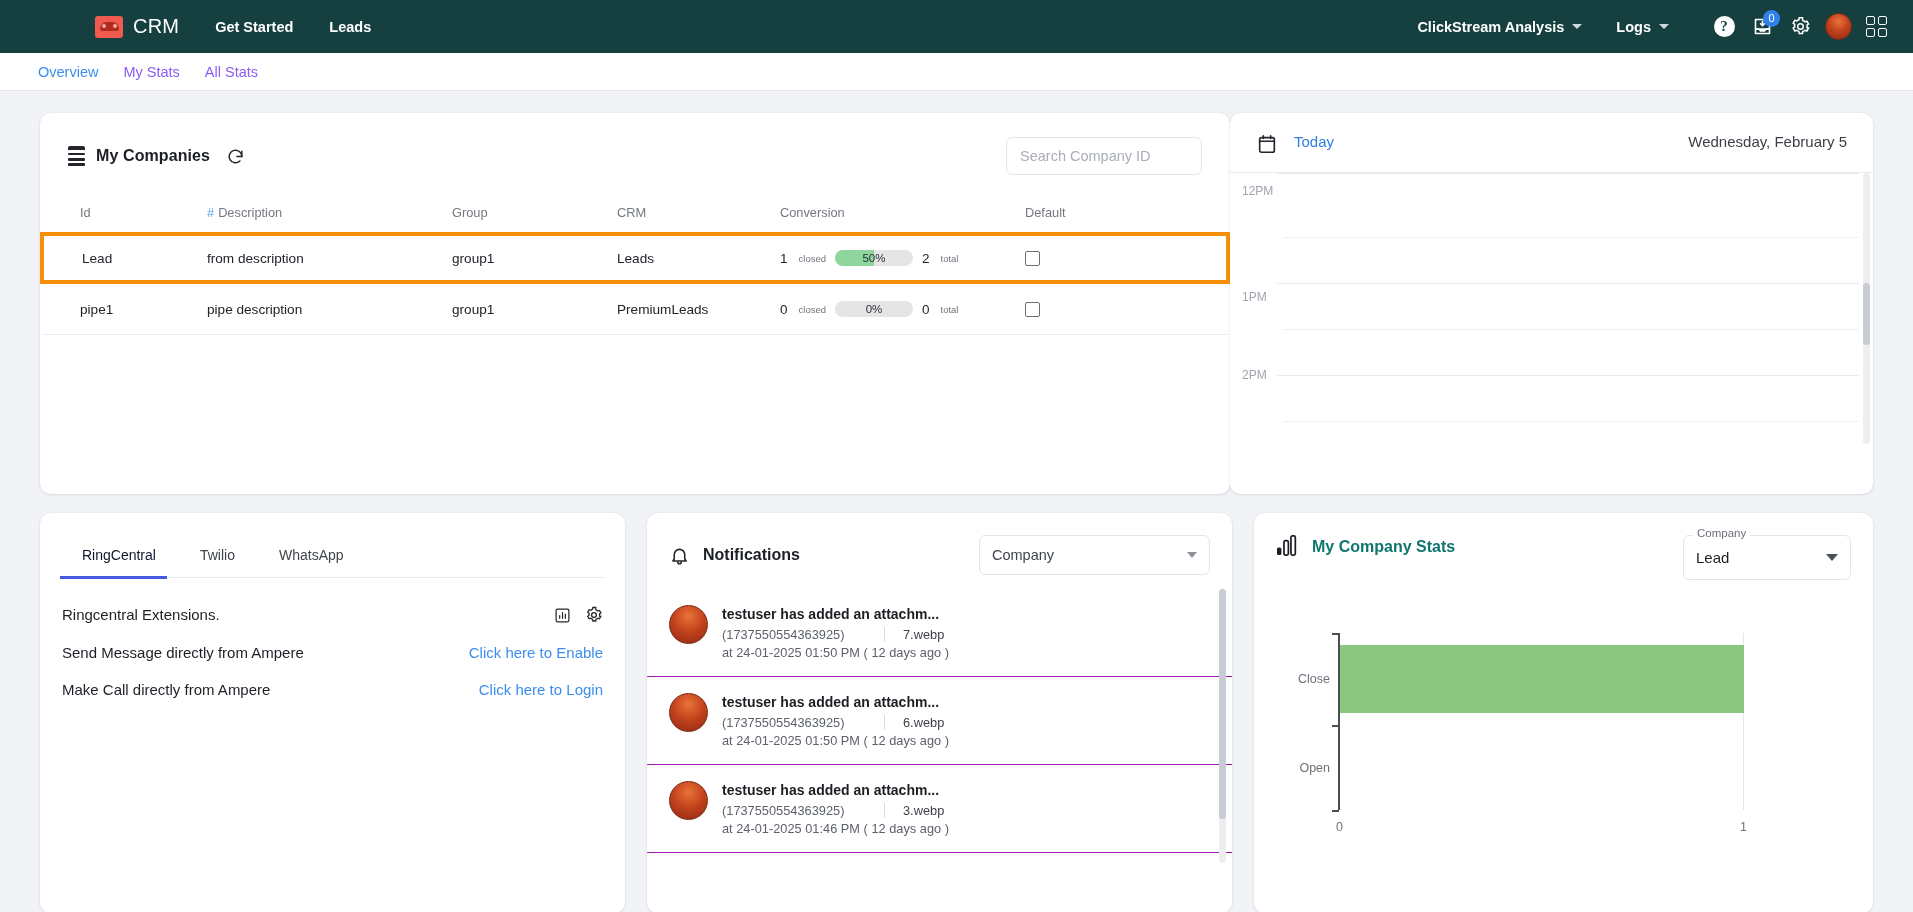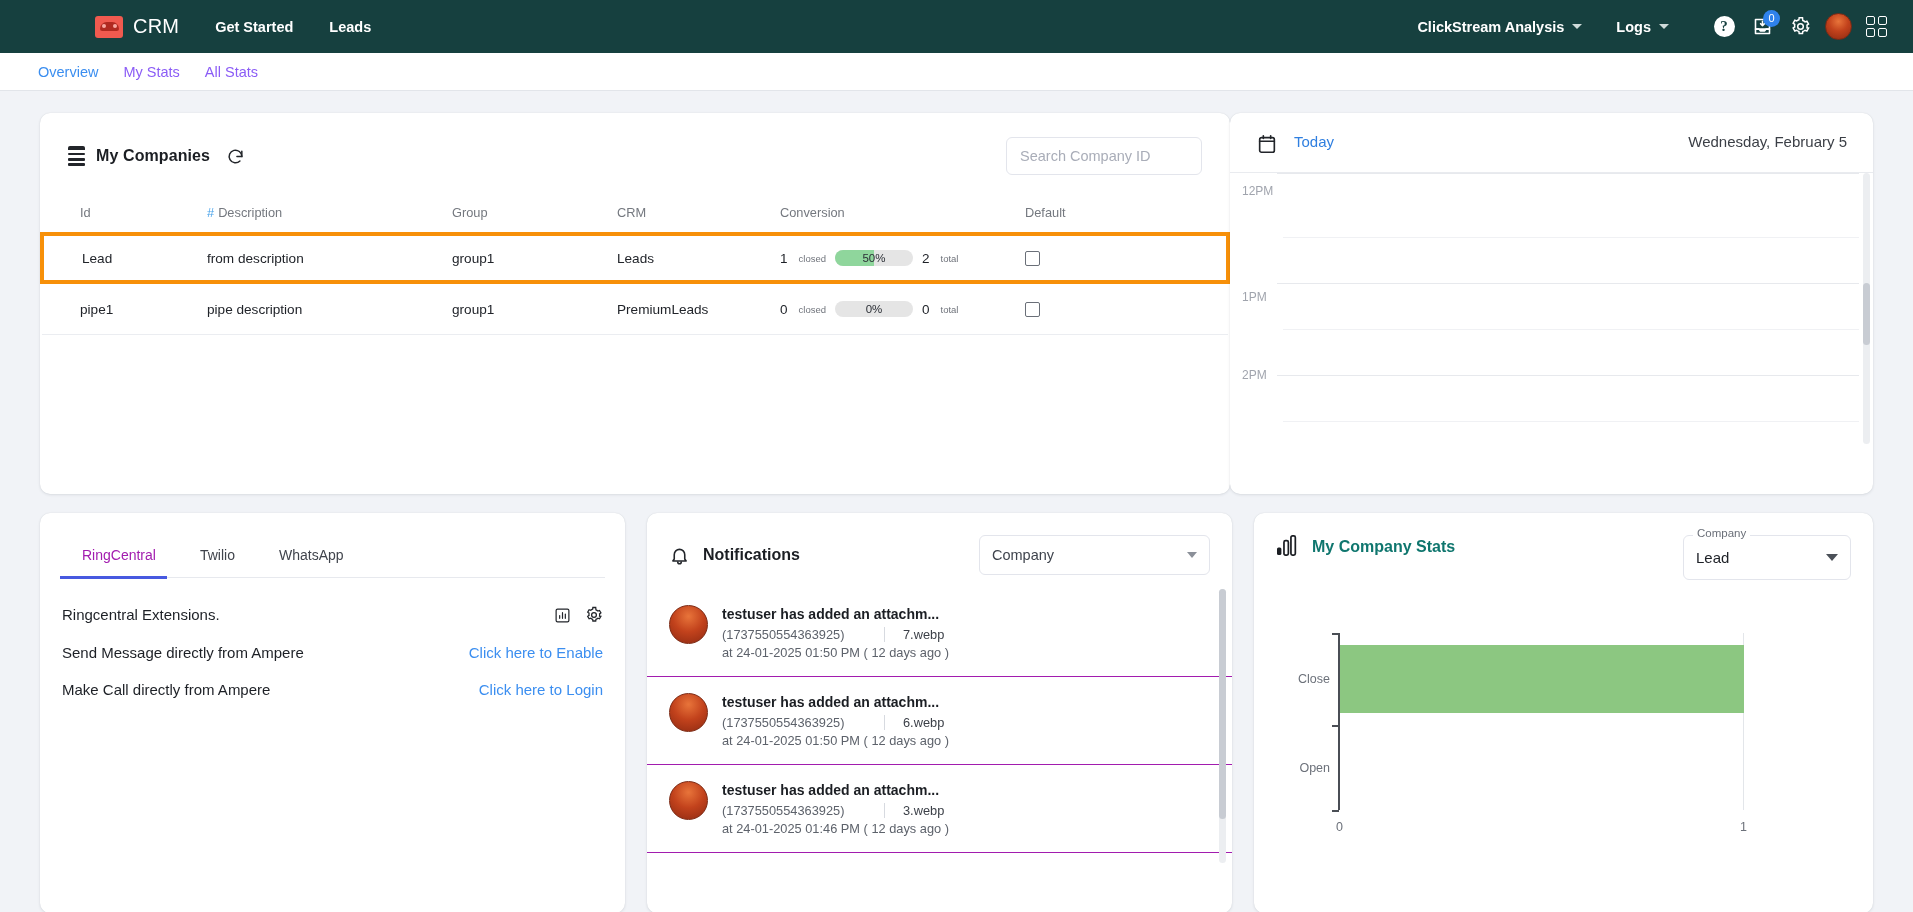--- a/index.html
+++ b/index.html
@@ -187,21 +187,21 @@
   }
   .cal-thumb {
     position: absolute; left: 0; width: 7px; background: #c8ccd3; border-radius: 4px;
   }
 
   
   .ch-tabs { display: flex; gap: 0; padding: 26px 20px 0 20px; position: relative; }
   .ch-tab {
     font-size: 14px; color: #40444c; padding: 8px 22px 14px 22px; cursor: pointer;
   }
-  .ch-tab.active { color: #a21caf; }
+  .ch-tab.active { color: #0f172a; }
   .ch-tabs-line { height: 1px; background: #e7e9ee; margin: 0 20px; position: relative; }
   .ch-tabs-active-line { position: absolute; top: -1px; left: 0; height: 2.5px; background: #4759e0; }
   .ch-body { padding: 18px 22px 0 22px; }
   .ch-row {
     display: flex; justify-content: space-between;
     padding: 10px 0;
   }
   .ch-label { font-size: 15px; color: #1d2026; }
   .ch-link { font-size: 15px; color: #3b8ef0; cursor: pointer; }
   .ch-icons { display: flex; gap: 14px; align-items: center; }

